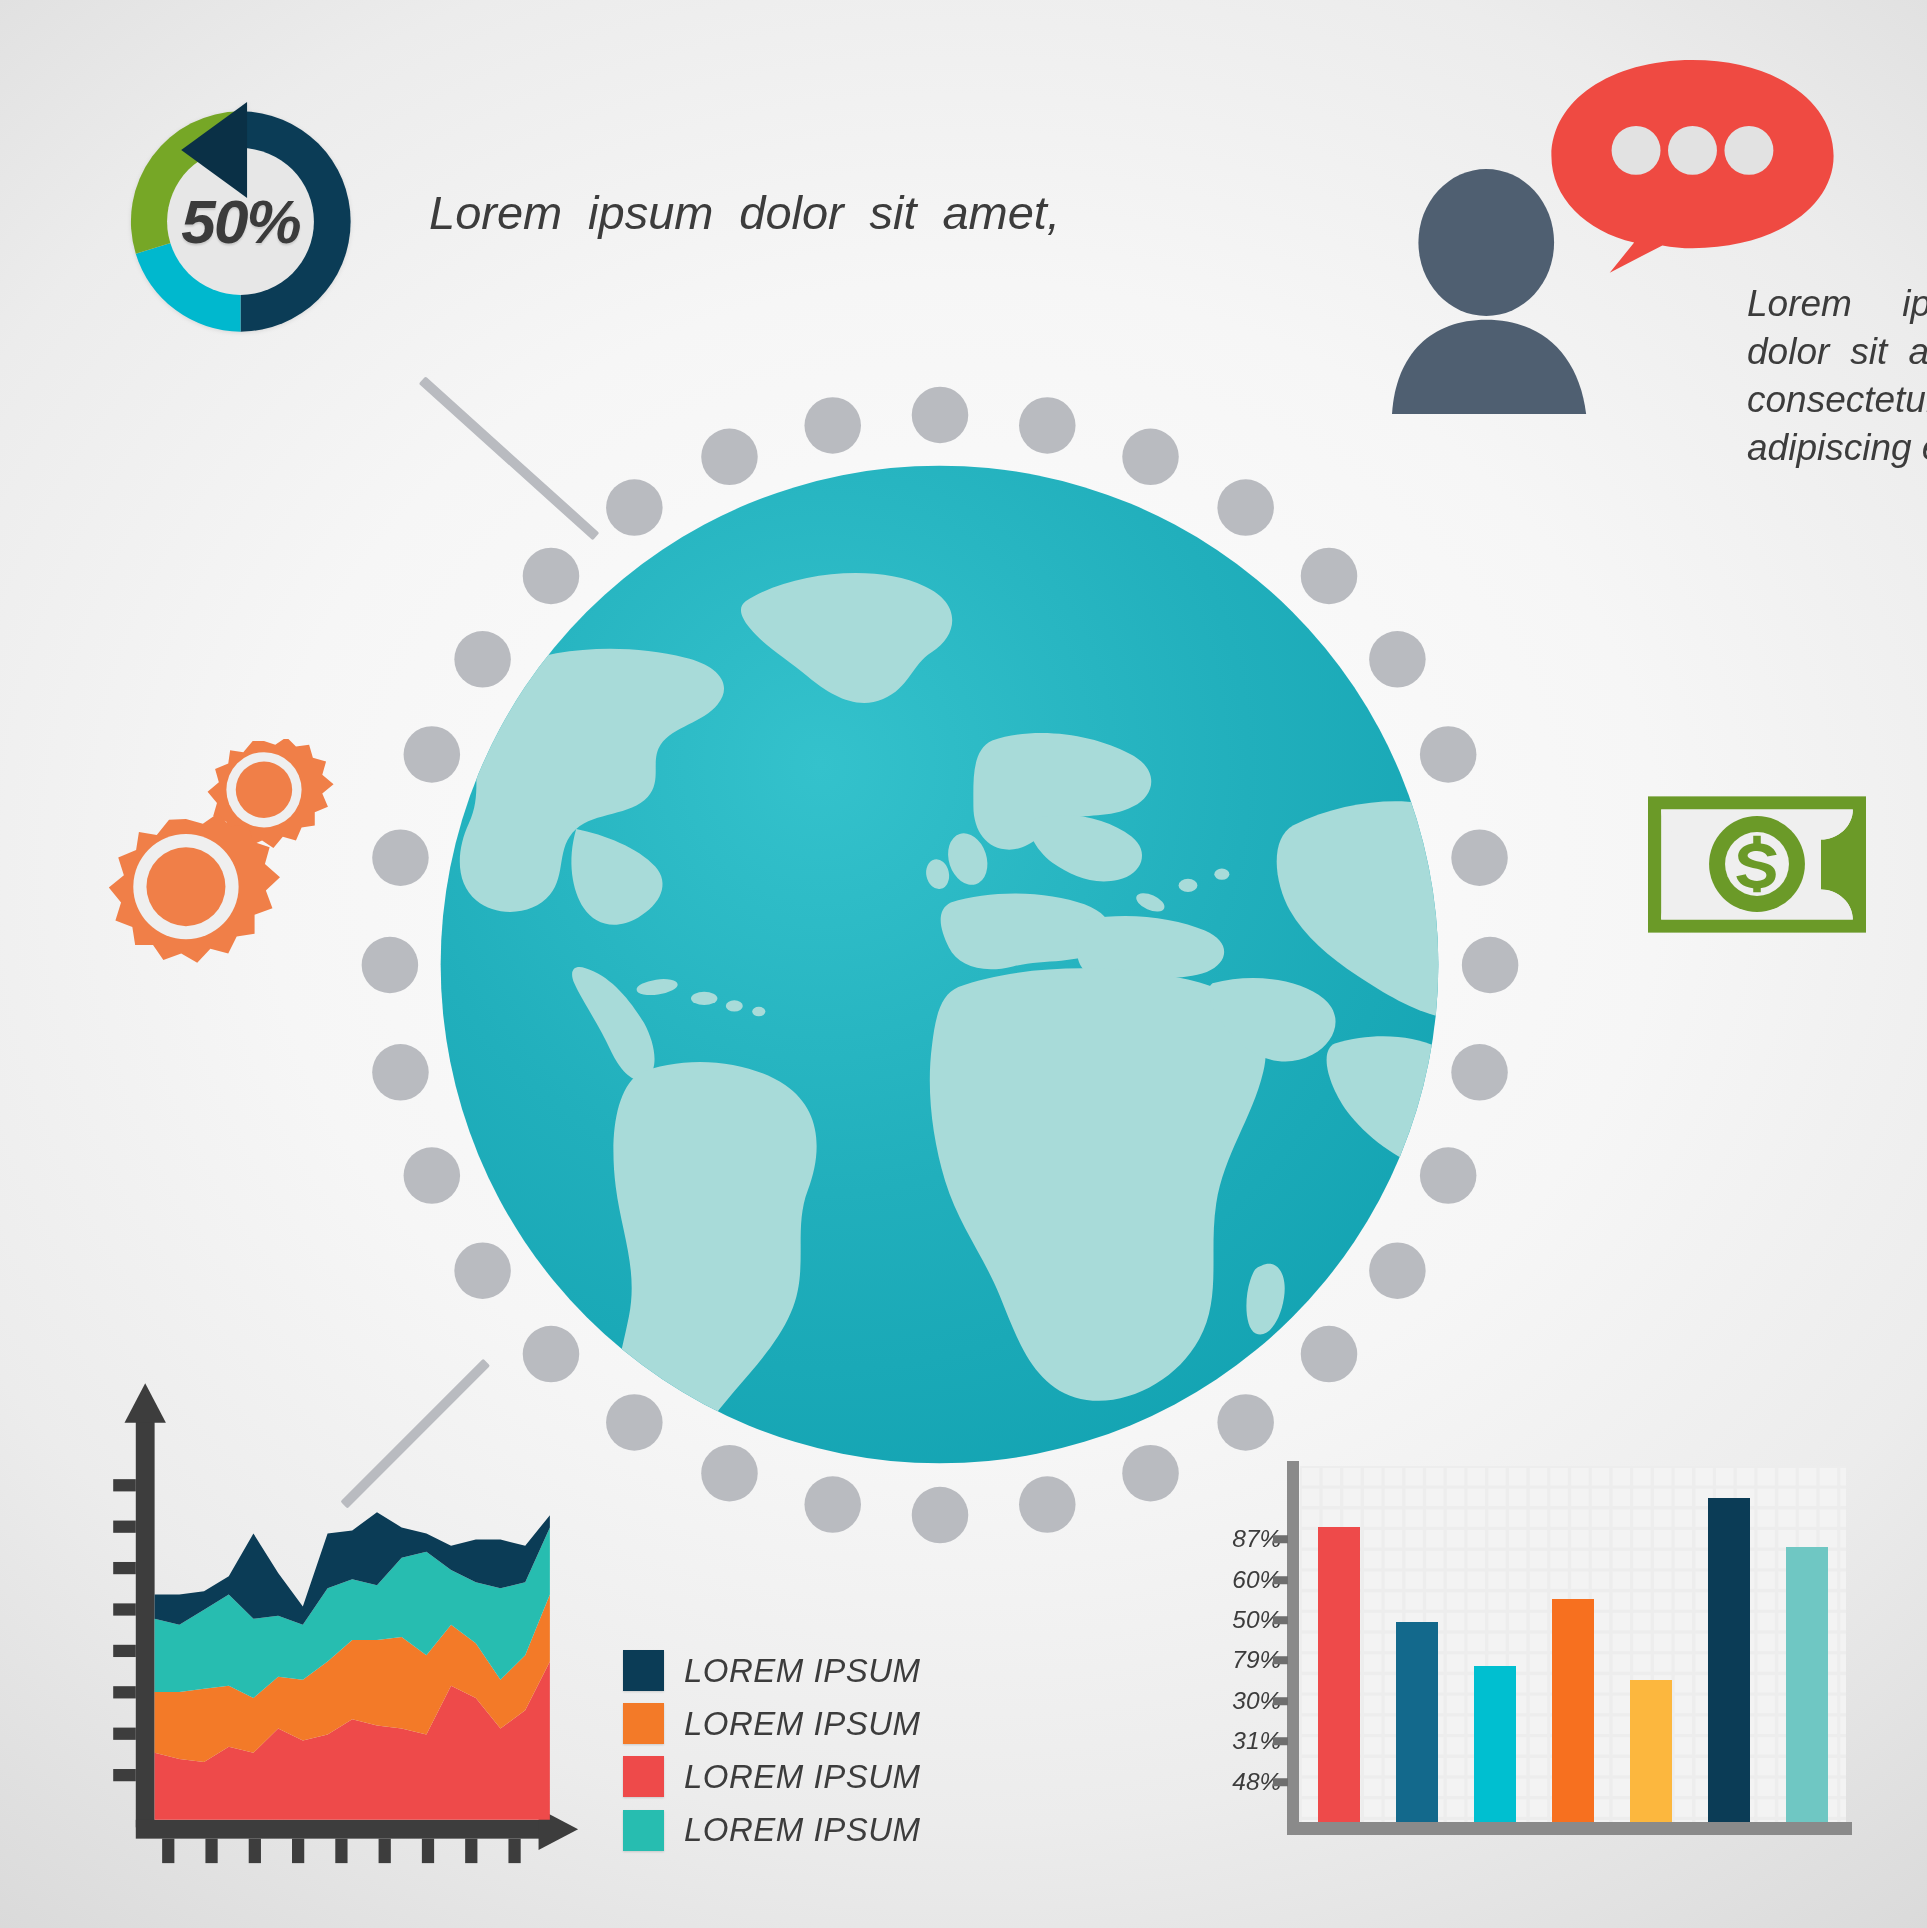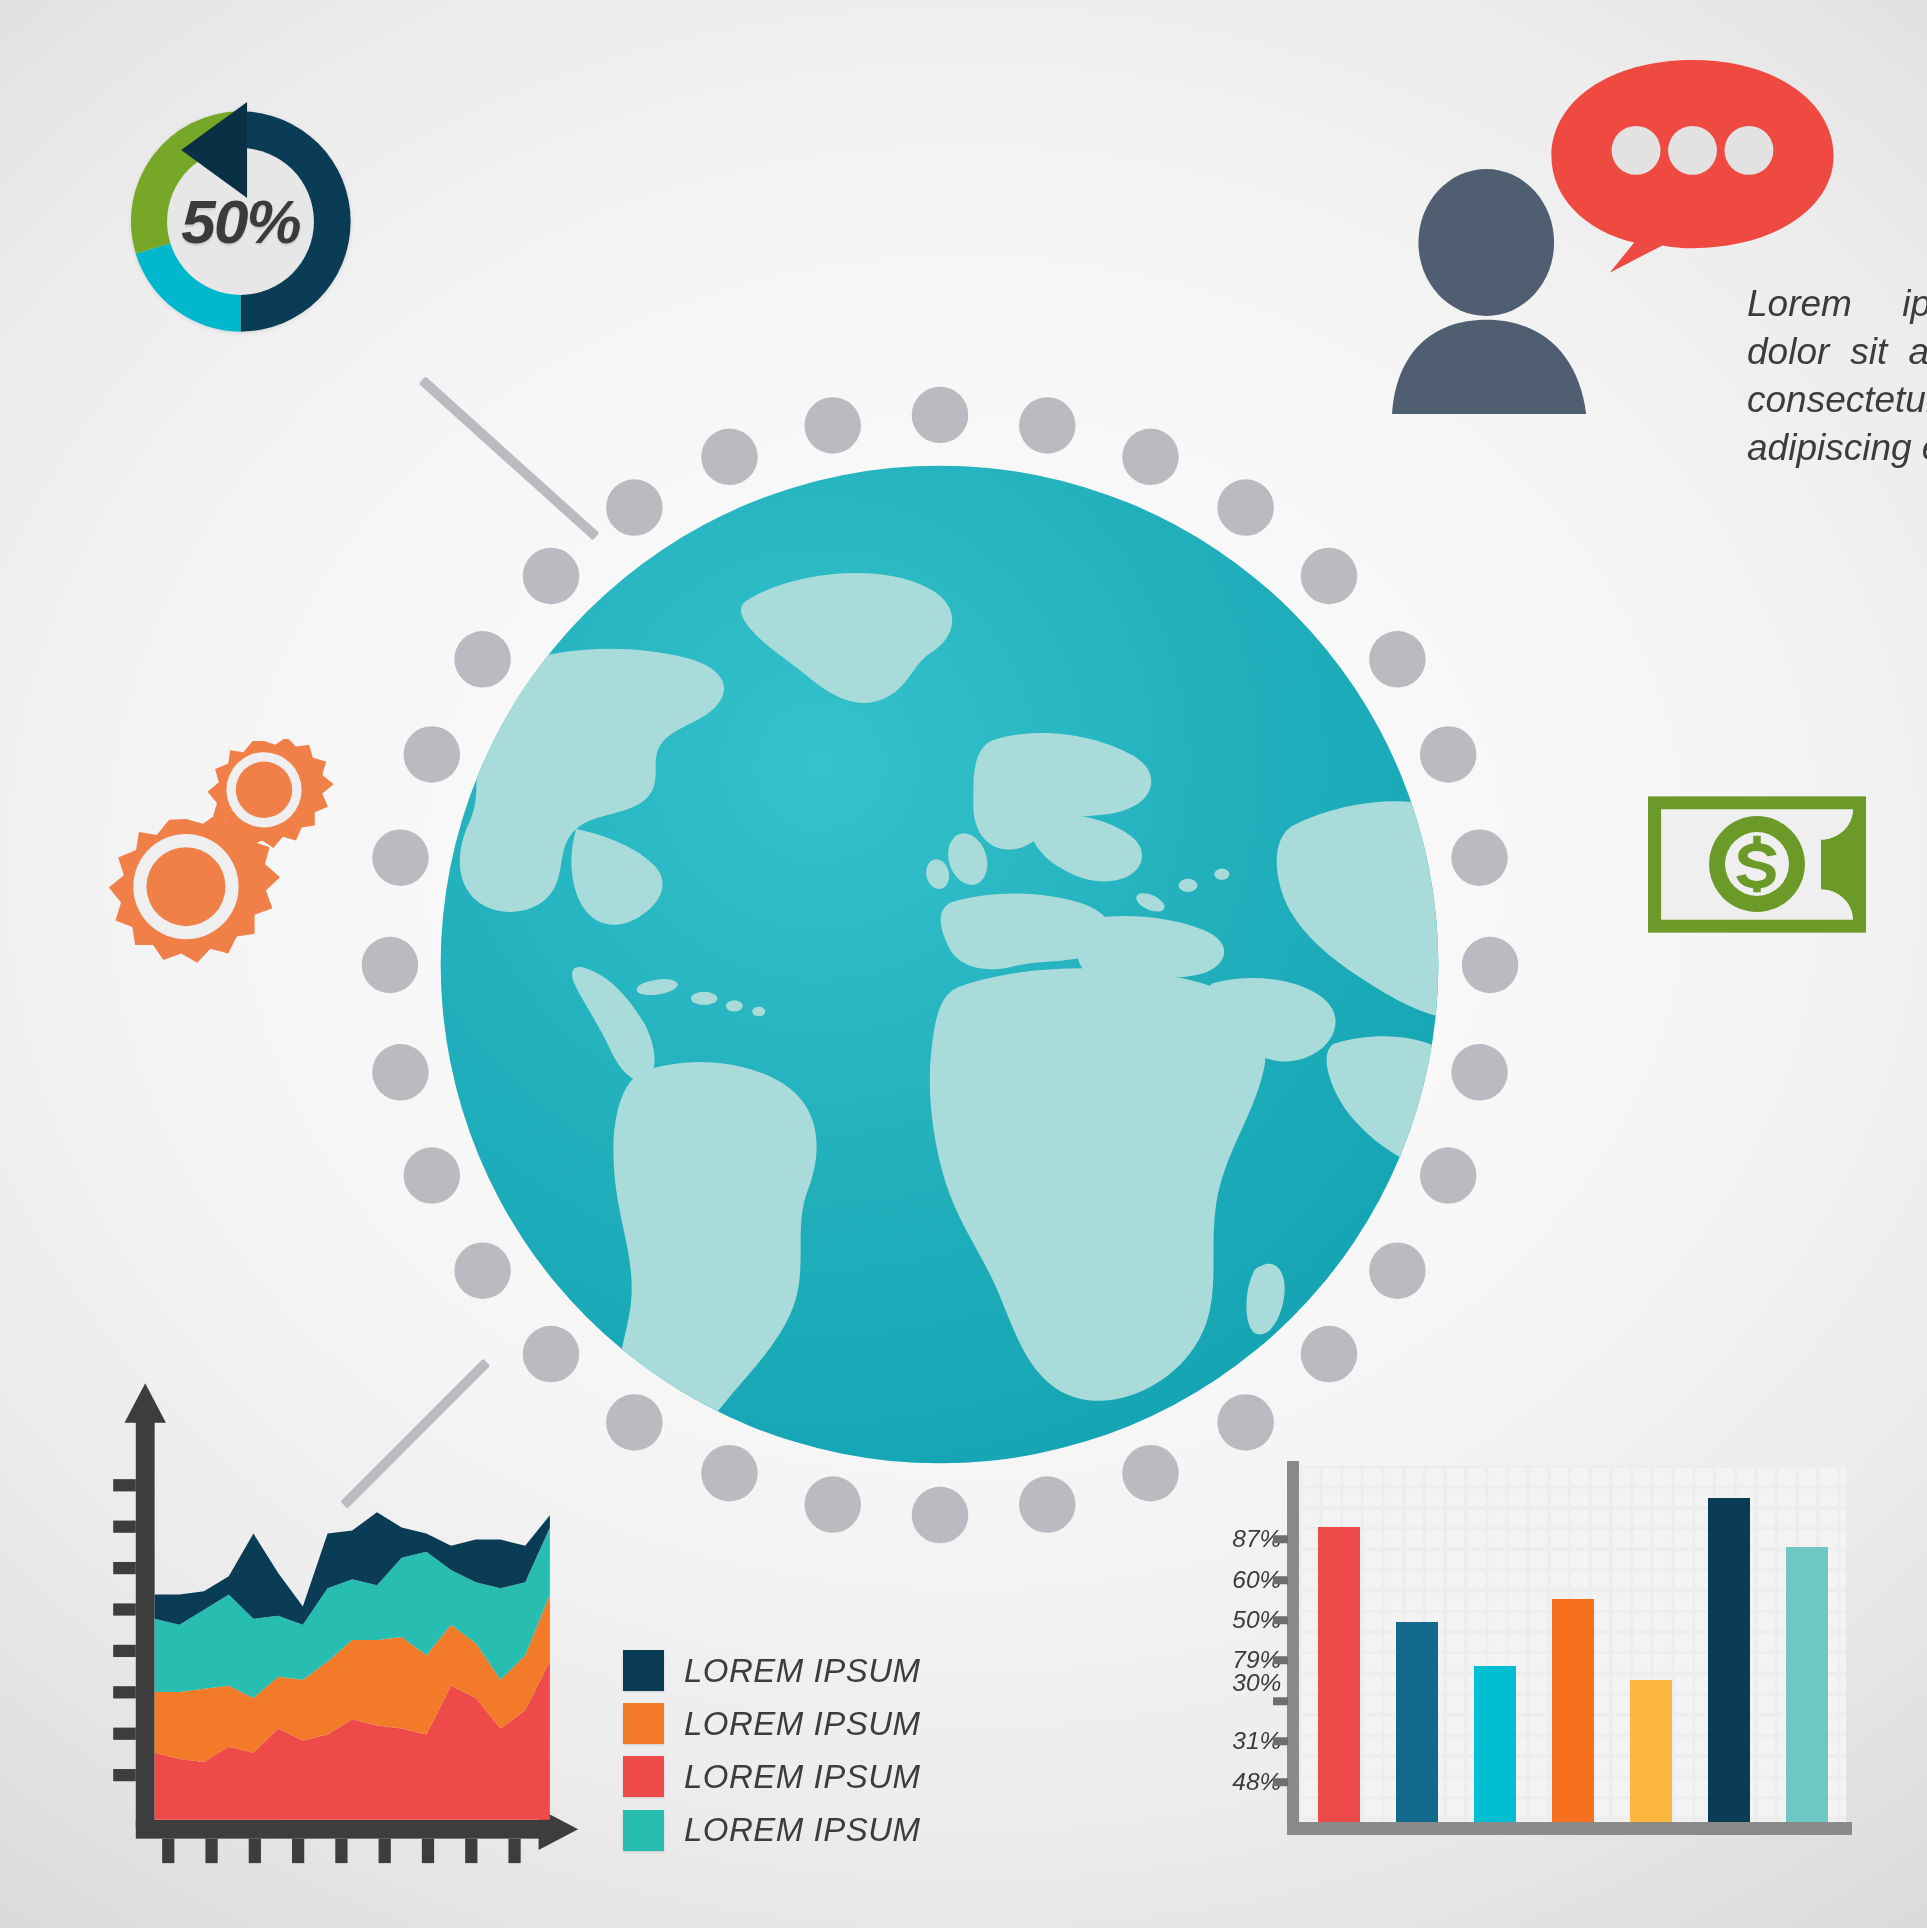--- a/index.html
+++ b/index.html
@@ -94,20 +94,21 @@
 
         <path d="M145,145 L33.7,179.2 A117,117 0 0 1 145,28 Z" fill="#76A726"></path>
 
         <circle cx="145" cy="145" r="78" fill="#e7e7e7"></circle>
 
         <path d="M152,18 L152,120 L82,69 Z" fill="#0A3046"></path>
       </svg>
       <div id="donut-center-label">50%</div>
     </div>
     <div id="donut-text">
+      <span class="l1">Lorem ipsum dolor sit amet,</span>
     </div>
   </div>
 
   <div id="person-block">
     <div id="bubble-icon">
       <svg width="301" height="217" viewBox="0 0 320 230">
         <path d="M160,4 C72,4 10,48 10,106 C10,150 46,186 98,198 L72,230 L128,201 C138,203 149,204 160,204 C248,204 310,160 310,106 C310,48 248,4 160,4 Z" fill="#EF4A42"></path>
         <circle cx="100" cy="100" r="26" fill="#e2e2e2"></circle>
         <circle cx="160" cy="100" r="26" fill="#e2e2e2"></circle>
         <circle cx="220" cy="100" r="26" fill="#e2e2e2"></circle>
@@ -308,21 +309,21 @@
       <span class="legend-label">LOREM IPSUM</span>
     </div>
   </div>
 
   <div id="bar-chart">
     <div class="yaxis-labels" id="yaxis-labels">
         <div class="ytick-label" style="top: 84px;">87%</div>
         <div class="ytick-label" style="top: 125px;">60%</div>
         <div class="ytick-label" style="top: 165px;">50%</div>
         <div class="ytick-label" style="top: 205px;">79%</div>
-        <div class="ytick-label" style="top: 228px; text-align: center;">30%</div>
+        <div class="ytick-label" style="top: 246px; text-align: center;">30%</div>
         <div class="ytick-label" style="top: 286px;">31%</div>
         <div class="ytick-label" style="top: 327px;">48%</div>
       </div>
     <div id="bar-plot">
       <svg class="grid" id="bar-grid" width="546" height="356" viewBox="0 0 580 378">
           <rect x="0" y="0" width="580" height="378" fill="#EDEDED"></rect>
           <rect x="2" y="2" width="18.5" height="18.5" fill="#F3F3F3"></rect>
           <rect x="24" y="2" width="18.5" height="18.5" fill="#F3F3F3"></rect>
           <rect x="46" y="2" width="18.5" height="18.5" fill="#F3F3F3"></rect>
           <rect x="68" y="2" width="18.5" height="18.5" fill="#F3F3F3"></rect>

